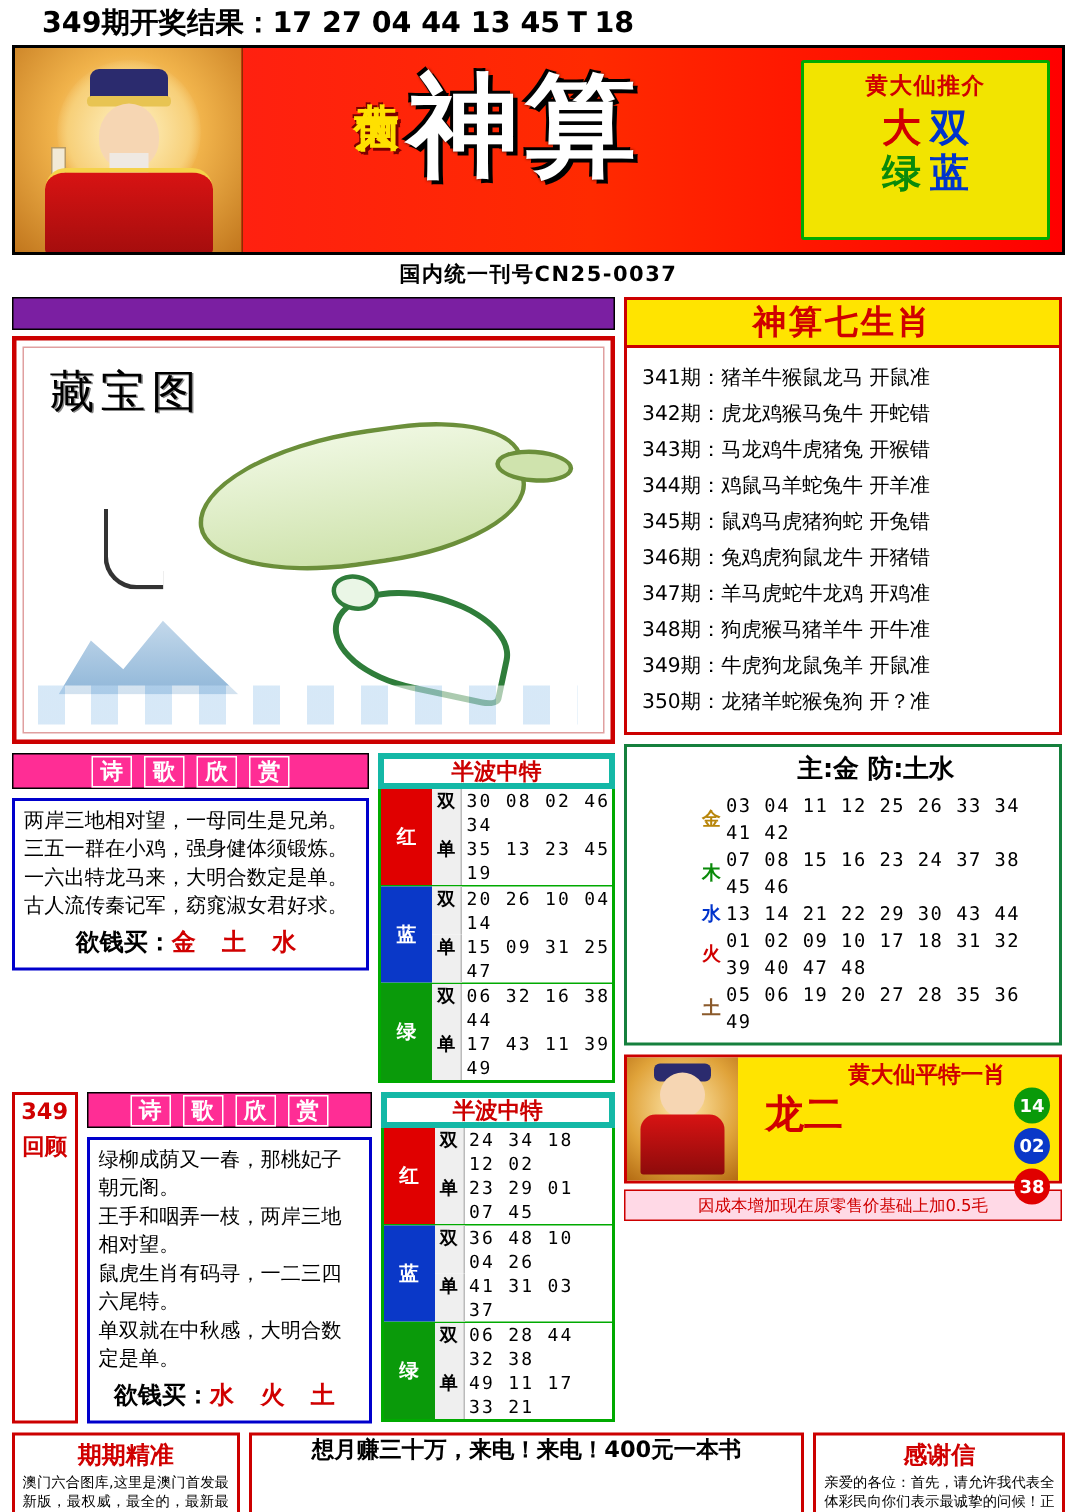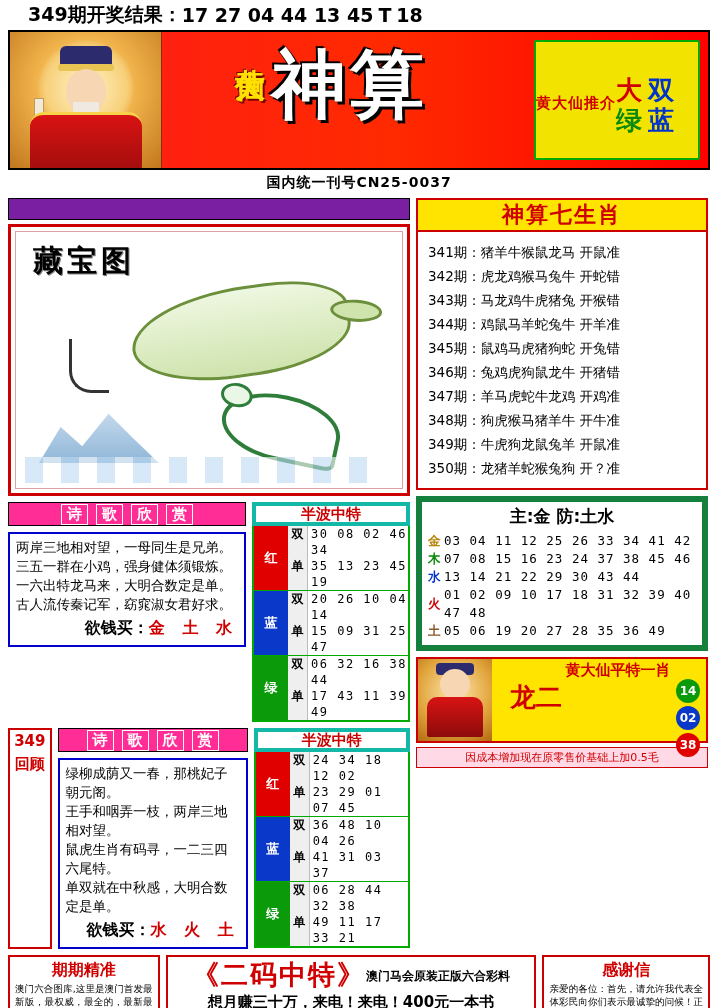--- a/index.html
+++ b/index.html
@@ -55,42 +55,42 @@
   }
   .word-shensuan {
     position:absolute; left:110px; top:14px;
     color:#ffffff; font-size:74px; font-weight:bold; line-height:76px;
     font-family:"DejaVu Serif","Liberation Serif",serif;
     letter-spacing:4px;
     text-shadow: 3px 3px 0 #000, -2px -2px 0 #000, 0 0 2px #000;
   }
   .banner-right {
     width:166px; margin:8px 8px 8px 0; background:#f2e400; border:2px solid #0a0; border-radius:2px;
-    display:flex; flex-direction:row; align-items:center; padding-top:6px;
+    display:flex; flex-direction:column; align-items:center; padding-top:6px;
   }
   .br-title { color:#d00000; font-size:15px; font-weight:bold; letter-spacing:1px;}
   .br-grid { display:grid; grid-template-columns:1fr 1fr; gap:0 6px; margin-top:4px; text-align:center;}
   .br-grid span { font-size:26px; font-weight:bold; font-family:"DejaVu Serif","Liberation Serif",serif; line-height:30px; }
   .c-red { color:#d00000; } .c-blue{ color:#0033cc;} .c-green{ color:#0a8a0a;}
 
   .issn { text-align:center; font-size:14px; padding:4px 0 6px 0; font-weight:bold; letter-spacing:1px;}
 
   
   .main { display:flex; gap:6px; padding: 0 8px; }
   .col-left { width: 402px; }
   .col-right { width: 292px; }
 
   .purple-bar { height:22px; background:#7b1fa2; border:1px solid #000; margin-bottom:4px;}
 
   .treasure {
     border:3px solid #cc0000; background:#fff; height:272px; position:relative; overflow:hidden;
   }
   .treasure .inner { position:absolute; inset:4px; border:1px solid #e0a0a0;}
   .tr-title {
-    position:absolute; left:22px; top:14px; font-size:30px; font-weight:bold; color:#000;
+    position:absolute; left:22px; top:14px; font-size:30px; font-weight:normal; color:#000;
     font-family:"DejaVu Serif","Liberation Serif",serif; letter-spacing:4px;
     text-shadow:1px 1px 0 #888;
   }
   
   .art-dragon { position:absolute; left:120px; top:60px; width:220px; height:90px;
     border:3px solid #6b8f3a; border-radius:60% 40% 50% 50%; background:linear-gradient(180deg,#eef7e0,#cfe3ad); transform:rotate(-8deg);}
   .art-dragon:after { content:""; position:absolute; right:-36px; top:26px; width:46px; height:16px; background:#cfe3ad; border:3px solid #6b8f3a; border-radius:50%; transform:rotate(12deg);}
   .art-snake { position:absolute; left:210px; top:168px; width:120px; height:66px; border:4px solid #2f7d3a; border-radius:50% 50% 10% 50%; background:transparent; transform:rotate(12deg);}
   .art-snake:after{ content:""; position:absolute; left:-10px; top:-6px; width:26px; height:18px; background:#eaf6e6; border:3px solid #2f7d3a; border-radius:50%;}
   .art-rock { position:absolute; left:28px; top:176px; width:120px; height:60px; background:linear-gradient(180deg,#cfe0ef,#8fb6d8); clip-path:polygon(0% 100%,18% 40%,36% 72%,58% 18%,78% 58%,100% 100%); }
@@ -98,21 +98,21 @@
   .art-wave { position:absolute; left:14px; top:230px; width:360px; height:26px; background:repeating-linear-gradient(90deg,#bcd9f2 0 18px,#fff 18px 36px); opacity:.6;}
 
   
   .tag-head {
     height:24px; background:#ff2d95; border:1px solid #000; display:flex; align-items:center; justify-content:center; gap:8px;
   }
   .tag-head span { color:#ffffff; font-size:15px; font-weight:bold; background:#ff2d95; padding:0 5px; border:1px solid #fff; }
 
   .poem-box { border:2px solid #0000cc; margin-top:6px; padding:4px 6px 6px 6px; background:#fff; }
   .poem-line { font-size:13.5px; line-height:19px; color:#000; }
-  .poem-buy { text-align:right; font-size:16px; font-weight:bold; margin-top:4px; }
+  .poem-buy { text-align:center; font-size:16px; font-weight:bold; margin-top:4px; }
   .poem-buy .k { color:#000; }
   .poem-buy .v { color:#d00000; letter-spacing:6px; }
 
   .lower-two { display:flex; gap:6px; margin-top:6px; }
   .poem-col { width:238px; }
   .bo-col { width:158px; }
 
   
   .bo-head { height:24px; background:#fff; border:4px solid #14b8a6; display:flex; align-items:center; justify-content:center; }
   .bo-head span { color:#c00; font-weight:bold; font-size:15px; font-family:"DejaVu Serif","Liberation Serif",serif;}
@@ -133,21 +133,21 @@
   .rev-badge .t { color:#d00000; font-size:15px; font-weight:bold; line-height:20px; margin-top:4px;}
 
   
   .seven-head {
     height:34px; background:#ffe400; border:2px solid #c00; display:flex; align-items:center; justify-content:center;
   }
   .seven-head span { color:#d00000; font-size:22px; font-weight:bold; font-family:"DejaVu Serif","Liberation Serif",serif; letter-spacing:2px;}
   .seven-list { border:2px solid #c00; border-top:none; background:#fff; padding:8px 6px 8px 10px; }
   .seven-item { font-size:13.5px; line-height:24px; color:#000; }
 
-  .zf-box { border:6px solid #15803d; margin-top:6px; background:#fff; }
+  .zf-box { border:2px solid #15803d; margin-top:6px; background:#fff;padding-left:44px; }
   .zf-title { text-align:center; font-size:17px; font-weight:bold; padding:3px 0 2px; }
   .zf-rows { padding:2px 4px 5px 6px; }
   .zf-row { display:flex; align-items:center; font-size:12.5px; line-height:18px; }
   .zf-row .e { width:16px; font-weight:bold; }
   .zf-row .nums { flex:1; letter-spacing:1px; font-family:"DejaVu Sans Mono","Liberation Mono",monospace; }
   .e-gold{color:#b8860b;} .e-wood{color:#0a8a0a;} .e-water{color:#0033cc;} .e-fire{color:#d00000;} .e-earth{color:#8b5a2b;}
 
   .pingte { display:flex; margin-top:6px; border:2px solid #c00; background:#fff; height:86px;}
   .pingte .pic { width:74px; background:radial-gradient(circle at 50% 40%,#ffe9b0,#e0a33a 60%,#b36a12); position:relative;}
   .pingte .pic .m { position:absolute; left:50%; top:10px; transform:translateX(-50%); width:30px;height:30px;border-radius:50%;background:#f6d6b3;}
@@ -431,23 +431,20 @@
     </div>
   </div>
 
   <div class="bottom">
     <div class="b-left">
       <div class="b-head">期期精准</div>
       <div class="b-body">澳门六合图库,这里是澳门首发最新版，最权威，最全的，最新最好图库,随时更新看001-152期全年图库,图库全,印刷图区,随时查看全年历史开奖纪录,更新最早,最齐,欲钱彩图纸,尽在澳门六合报社,澳门六合赛社+水瓜颂先,最新,最精准图库。</div>
     </div>
 
     <div class="b-mid">
-      <div class="mid-title">
-        <span>《二码中特》</span><span class="sm">澳门马会原装正版六合彩料</span>
-      </div>
       <div class="mid-sub">想月赚三十万，来电！来电！400元一本书</div>
 
     </div>
 
     <div class="b-right">
       <div class="b-head">感谢信</div>
       <div class="b-body">亲爱的各位：首先，请允许我代表全体彩民向你们表示最诚挚的问候！正是在你们的大力支持和鼓励下，才有了实实在在的今天。我要感谢我们这个充满活力的团体,把曾先和期望建到了我们身边,在我们身边人生道路上一起共进,正是因为有了你们的支持与帮助，我们的事业才能不断的发展壮大。您的爱心让我们感受到社会的温暖,您对公司彩发展了我们的前进动力,让我们衷心祝愿您,生活的心倍受感。</div>
     </div>
   </div>
 

